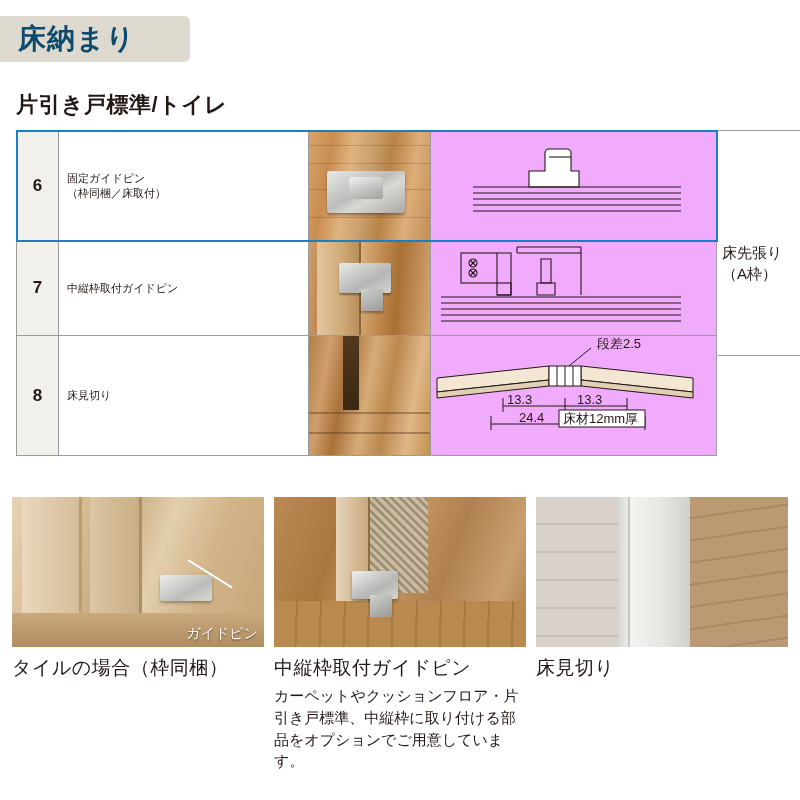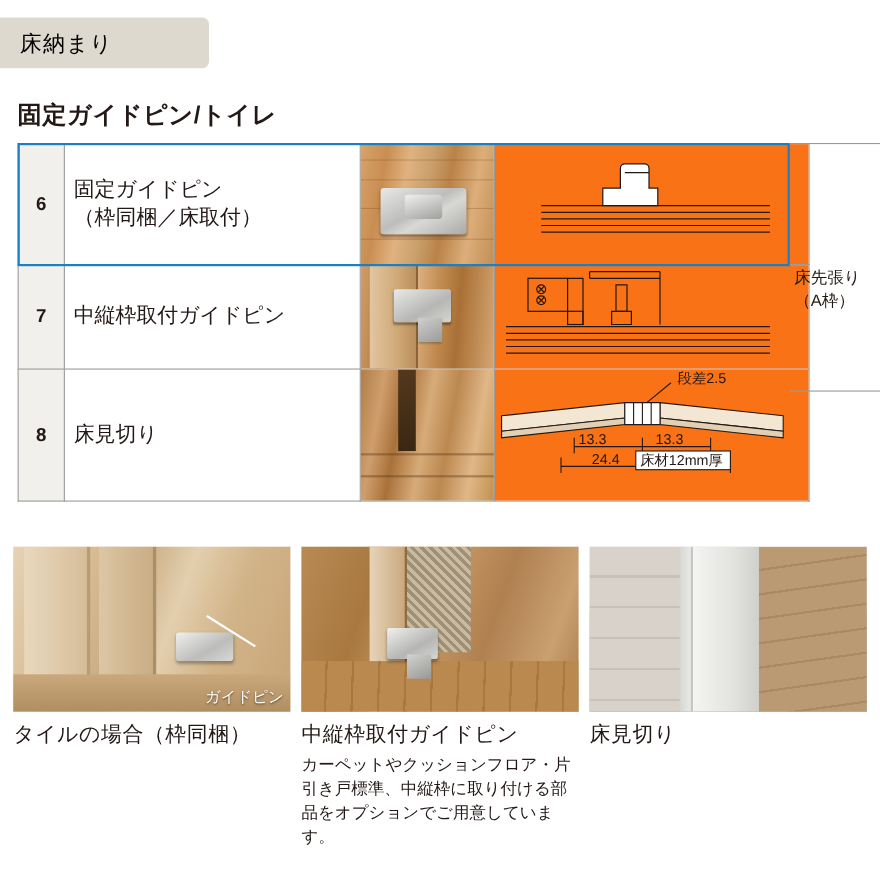--- a/index.html
+++ b/index.html
@@ -19,24 +19,24 @@
   
   .title-bar {
     position: absolute;
     left: 0; top: 16px;
     width: 190px; height: 46px;
     background: #ded9ce;
     border-radius: 0 6px 6px 0;
     display: flex; align-items: center;
   }
   .title-bar .t {
-    font-size: 20px; font-weight: normal;
+    font-size: 28px; font-weight: bold;
     letter-spacing: 1px;
     margin-left: 18px;
-    color: #000000;
+    color: #0c4a6e;
   }
 
   .subtitle {
     position: absolute;
     left: 16px; top: 90px;
     font-size: 22px;
     font-weight: bold;
     letter-spacing: 0.5px;
   }
 
@@ -50,21 +50,21 @@
     border-collapse: collapse;
     width: 700px;
     table-layout: fixed;
   }
   table.spec td {
     border: 1px solid #9b9b9b;
     padding: 0;
     vertical-align: middle;
   }
   .col-no   { width: 42px;  text-align: center; font-weight: bold; font-size: 17px; background: #f2f0ec; }
-  .col-name { width: 269px; font-size: 19px; padding: 6px 8px !important; line-height: 1.35; font-family: Liberation Serif, serif; }
+  .col-name { width: 250px; font-size: 11px; padding: 6px 8px !important; line-height: 1.35; font-family: Liberation Serif, serif; }
   .col-photo{ width: 122px; padding: 0 !important; }
   .col-draw { width: 286px; padding: 0 !important; }
 
   .row6 td { height: 110px; }
   .row7 td { height: 95px; }
   .row8 td { height: 120px; }
 
   
   .hl {
     position: absolute;
@@ -154,21 +154,21 @@
   .ph8 .gap {
     position:absolute; left:34px; top:0; width:16px; height:74px;
     background: linear-gradient(180deg,#4a3venice,#3c2a18);
     background: linear-gradient(180deg,#53381d,#3a2712);
   }
   .ph8 .floorline {
     position:absolute; left:0; right:0; height:2px; background: rgba(90,55,20,0.4);
   }
 
   
-  .draw { width:100%; height:100%; position:relative; background:#f97316; }
+  .draw { width:100%; height:100%; position:relative; background:#f0abfc; }
   .draw svg { display:block; }
 
   
   .cards {
     position: absolute;
     left: 12px; top: 497px;
     width: 776px;
     display: flex;
     gap: 10px;
   }
@@ -214,21 +214,21 @@
 </style>
 </head>
 <body>
 
 <div id="page">
 
   <div class="title-bar">
     <span class="t">床納まり</span>
   </div>
 
-  <div class="subtitle">固定ガイドピン/トイレ</div>
+  <div class="subtitle">片引き戸標準/トイレ</div>
 
   <div class="table-wrap">
 
     <table class="spec">
       <tbody>
           <tr class="row6">
         <td class="col-no">6</td>
         <td class="col-name">
           <div>固定ガイドピン</div>
           <div>（枠同梱／床取付）</div>

